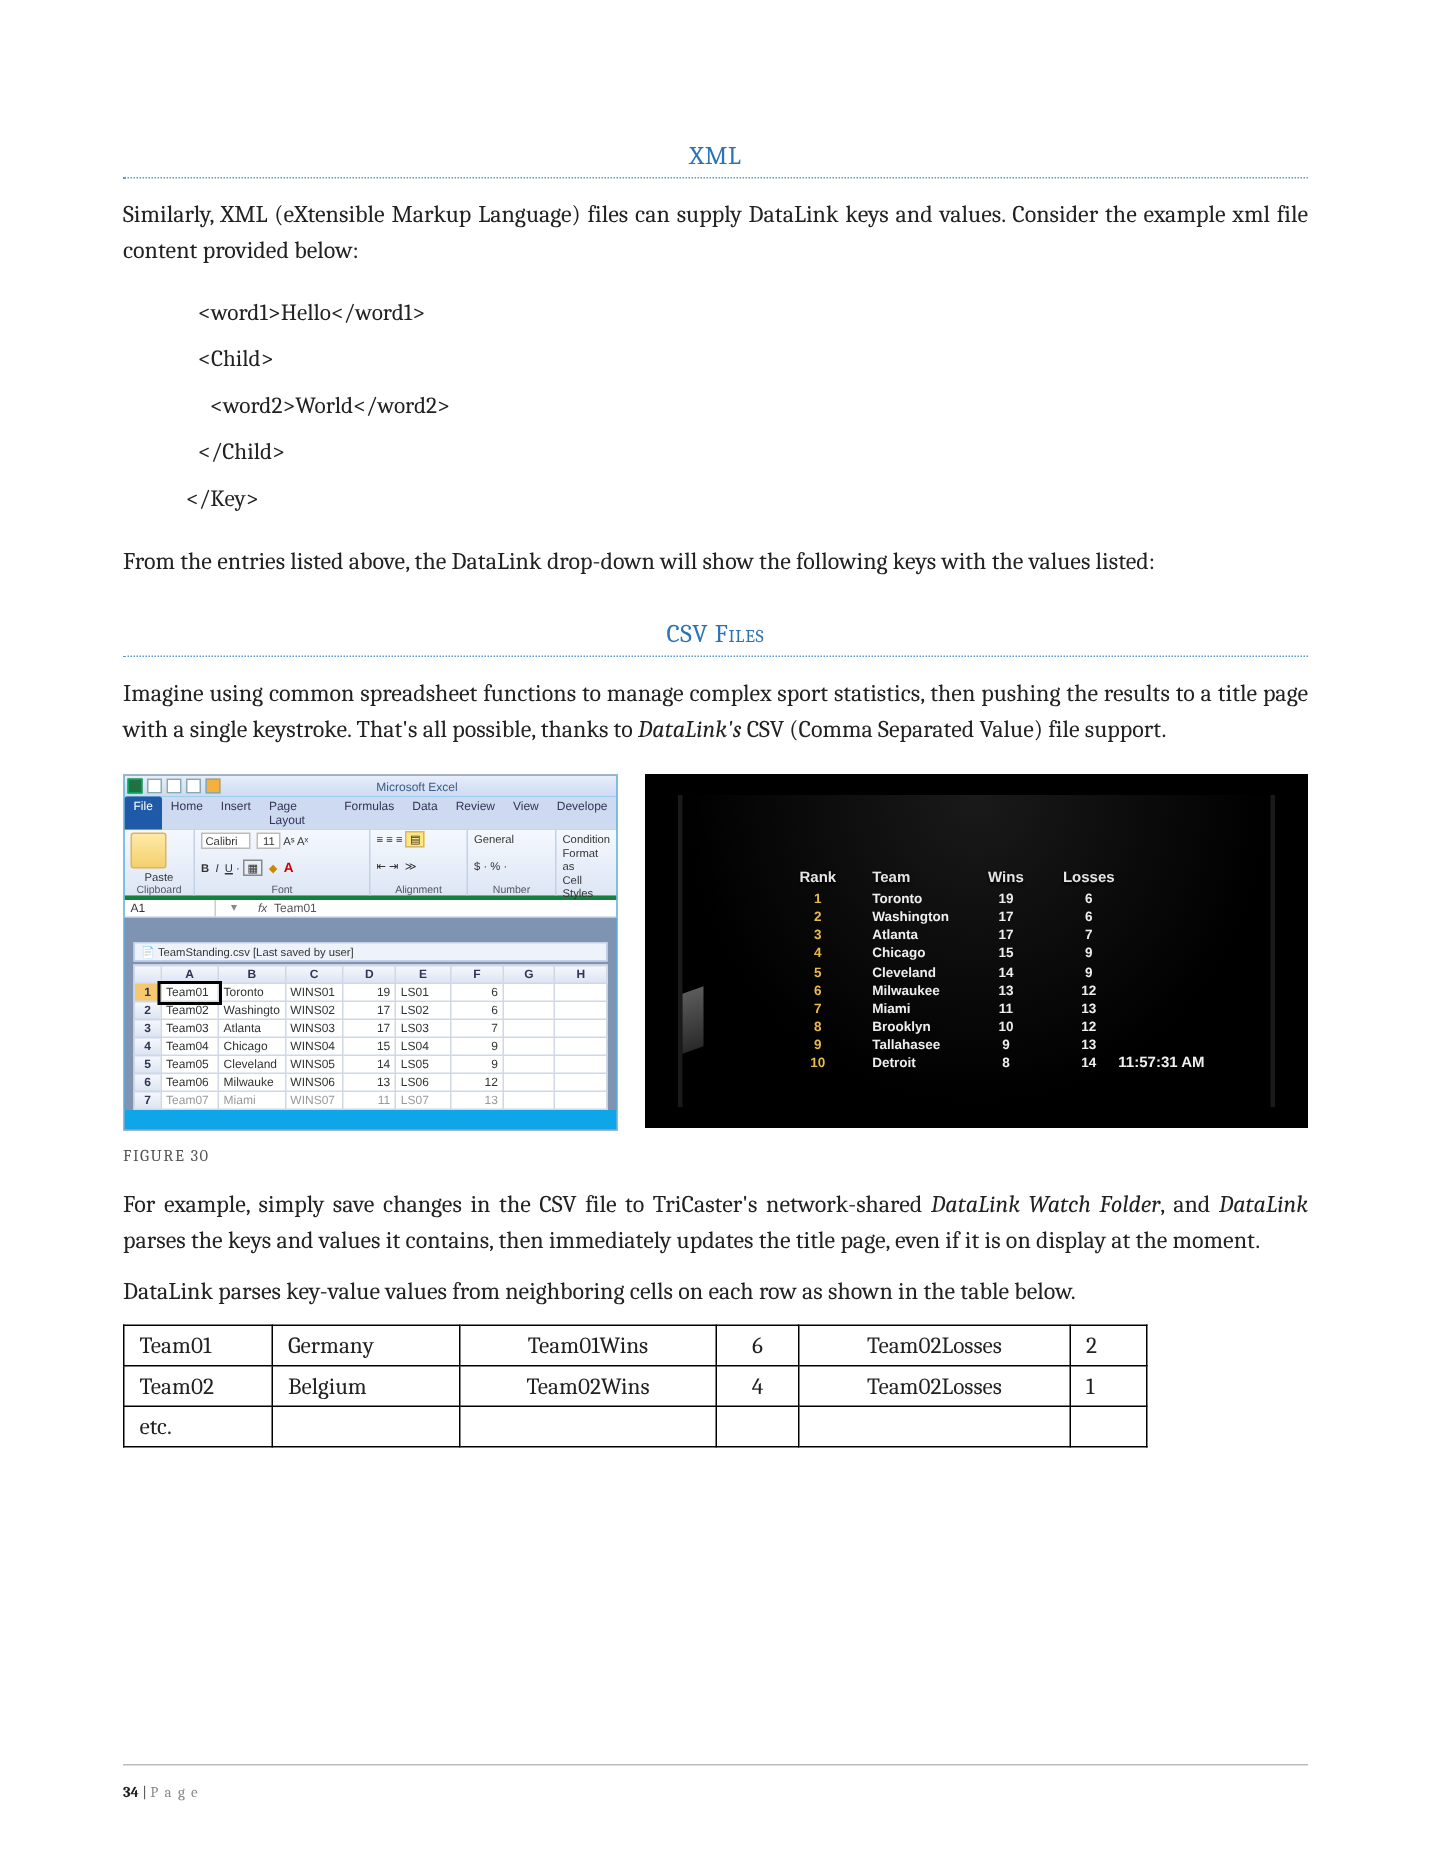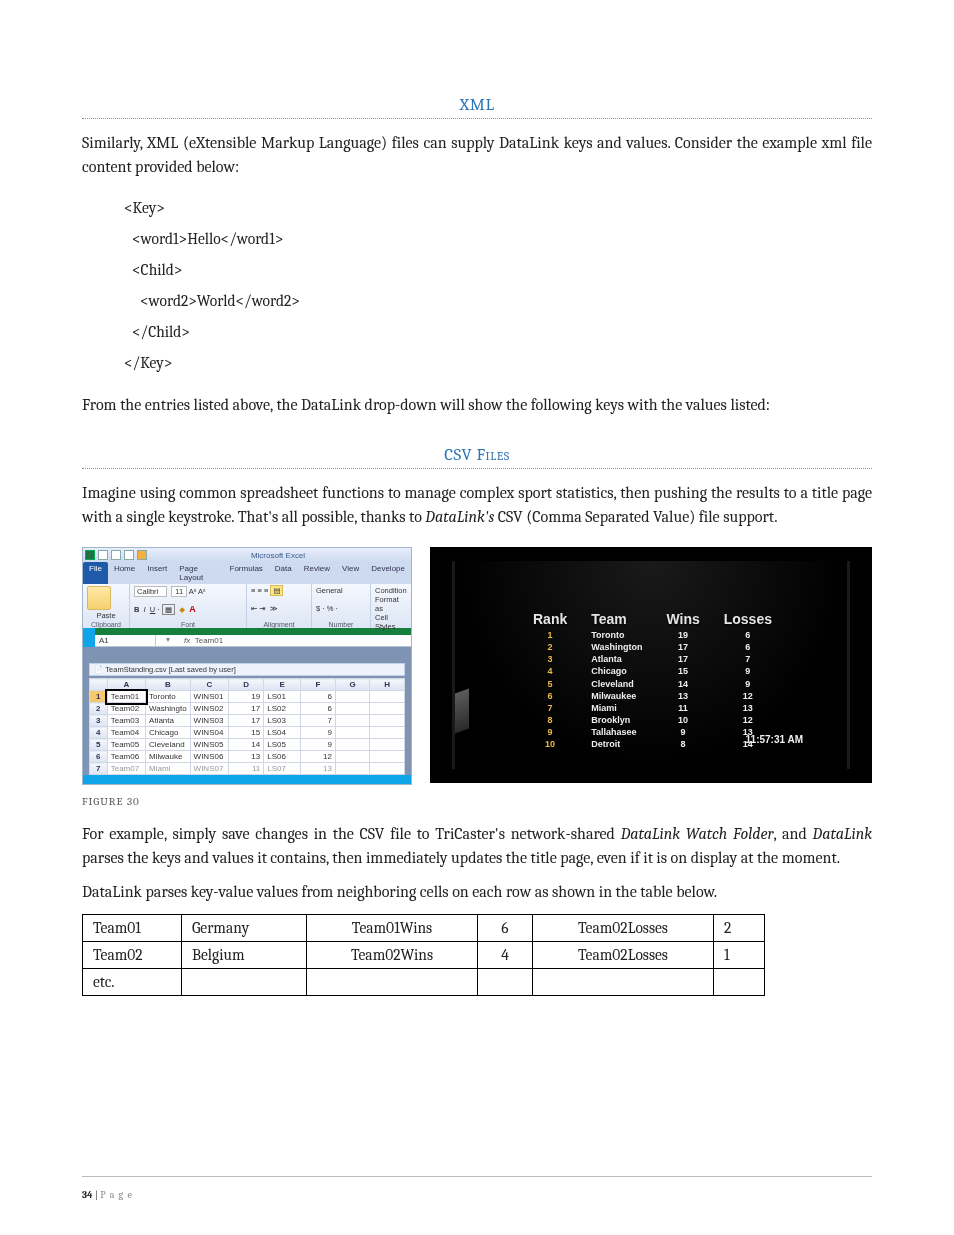--- a/index.html
+++ b/index.html
@@ -131,24 +131,23 @@
     width: 22px; height: 22px;
     background: linear-gradient(#ffe9a8,#f4d16e);
     border: 1px solid #d8b75e;
     border-radius: 2px;
     margin-bottom: 1px;
   }
   .excel .mini-a { color: #c00; font-weight: bold; font-size: 9px; }
   .excel .nm-fx {
     display: flex;
     background: #fff;
-    border-top: 7px solid #15803d;
+    border-top: 3px solid #15803d;
     border-bottom: 1px solid #b7c5da;
     font-size: 8px;
-    margin-left: 12px;
   }
   .excel .nm-fx .name-box {
     width: 52px; padding: 1px 4px; border-right: 1px solid #ccc;
   }
   .excel .nm-fx .fx {
     padding: 1px 4px; color:#555;
   }
   .excel .sheet-wrap { background:#7f93b2; padding-top: 16px; }
   .excel .filebar {
     background:#eef3fb;
@@ -210,21 +209,21 @@
     position:absolute;
     top: 48px; left: 70px;
     border-collapse: collapse;
     font-size: 9px;
   }
   .tric table.rank th {
     color:#e5e5e5;
     font-weight:bold;
     text-align:left;
     padding: 2px 16px 2px 8px;
-    font-size:14px;
+    font-size:10px;
     text-shadow: 0 1px 2px #000;
   }
   .tric table.rank td {
     padding: 0 16px 0 8px;
     line-height: 1.35;
     font-weight: bold;
   }
   .tric table.rank td.r { color:#e9b94a; text-align:center; width:24px;}
   .tric table.rank td.n { text-align:center; width:28px;}
   .tric .clock {
@@ -282,21 +281,20 @@
 <body>
 
 <div class="page">
 
   <div class="sec-head first">XML</div>
   <hr class="sec-rule">
 
   <p class="body">Similarly, XML (eXtensible Markup Language) files can supply DataLink keys and values.  Consider the example xml file content provided below:</p>
 
   <div class="code-block">
-    <div>&lt;Key&gt;</div>
     <div class="ind1">&lt;word1&gt;Hello&lt;/word1&gt;</div>
     <div class="ind1">&lt;Child&gt;</div>
     <div class="ind2">&lt;word2&gt;World&lt;/word2&gt;</div>
     <div class="ind1">&lt;/Child&gt;</div>
     <div>&lt;/Key&gt;</div>
   </div>
 
   <p class="body">From the entries listed above, the DataLink drop-down will show the following keys with the values listed:</p>
 
 

